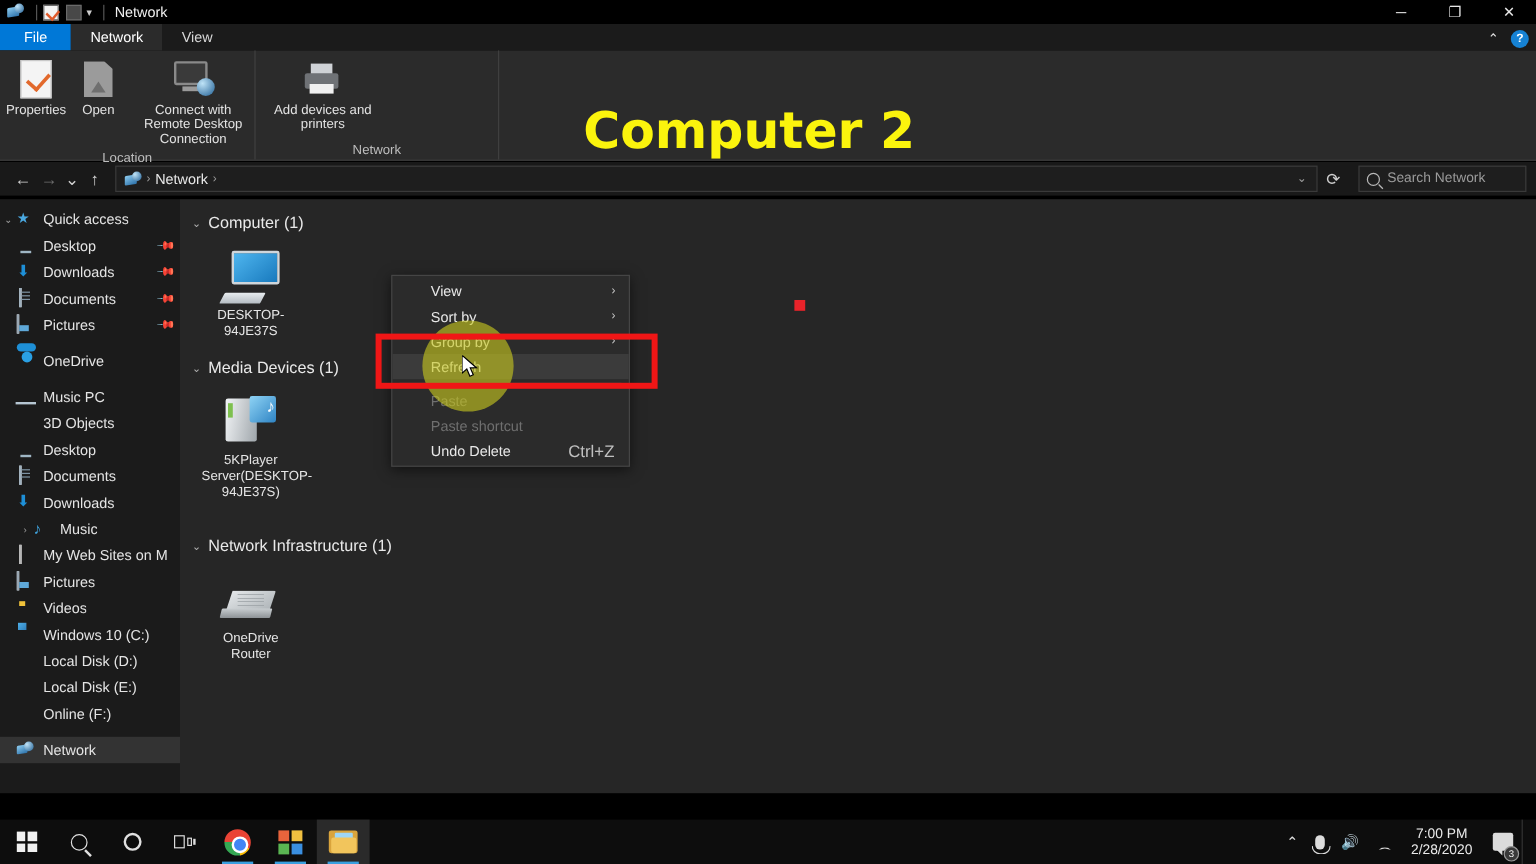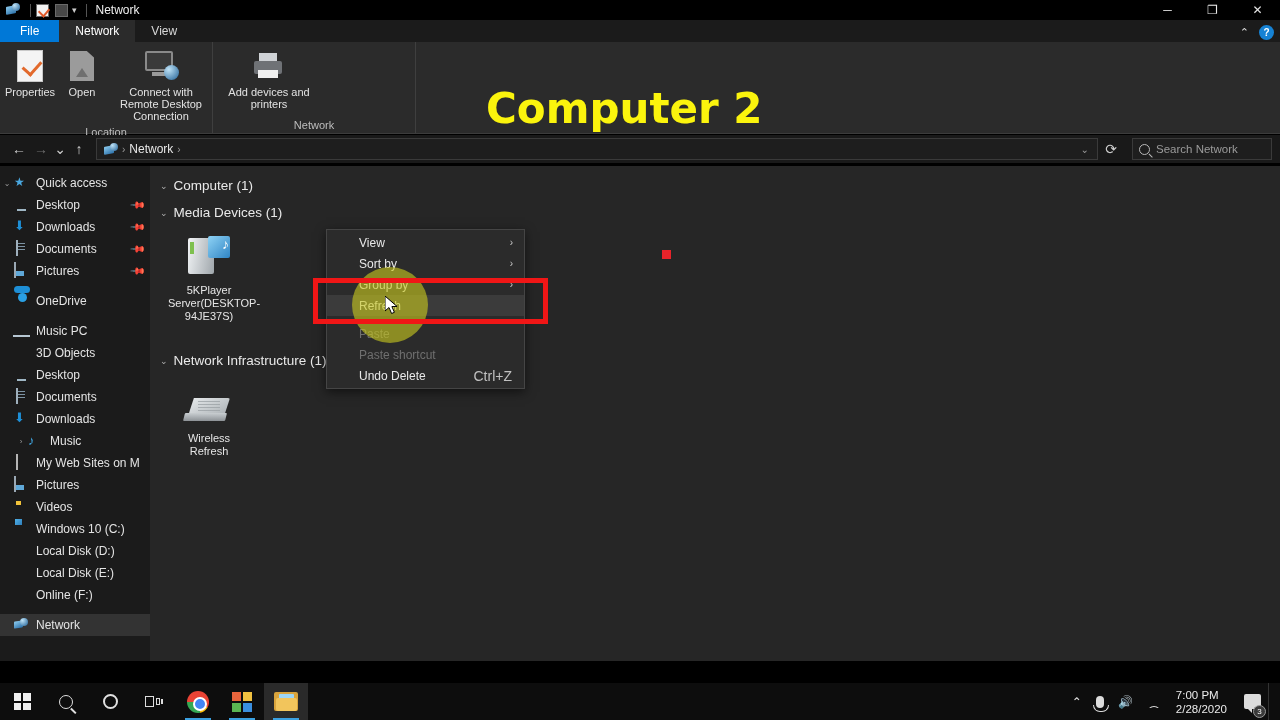--- a/index.html
+++ b/index.html
@@ -305,21 +305,21 @@
   .chrome-ico::after{content:"";position:absolute;left:6px;top:6px;width:10px;height:10px;border-radius:50%;
     background:#4285f4;border:2px solid #fff;}
   .store-ico { width:20px;height:20px;display:grid;grid-template-columns:1fr 1fr;grid-template-rows:1fr 1fr;gap:2px;}
   .explorer-ico { width:24px;height:19px;position:relative; }
   .explorer-ico .back{position:absolute;left:0;top:0;width:24px;height:19px;background:#d9a43c;border-radius:2px;}
   .explorer-ico .front{position:absolute;left:2px;top:6px;width:21px;height:13px;background:#f2c55c;border-radius:2px;}
   .explorer-ico .inner{position:absolute;left:5px;top:2px;width:15px;height:7px;background:#9ed6f5;border-radius:1px;}
 
   .tray { margin-left:auto; display:flex; align-items:center; padding-right:6px; height:37px; }
   .trayitem { padding:0 7px; height:37px; display:flex; align-items:center; color:#e0e0e0; font-size:12px; }
-  .clock { text-align:left; line-height:14px; font-size:11.5px; color:#eaeaea; padding:0 10px 0 6px; }
+  .clock { text-align:center; line-height:14px; font-size:11.5px; color:#eaeaea; padding:0 10px 0 6px; }
   .mic-ico { width:8px;height:12px;background:#dcdcdc;border-radius:4px;position:relative; }
   .mic-ico::after{content:"";position:absolute;left:-3px;bottom:-4px;width:14px;height:6px;
     border:1.5px solid #dcdcdc;border-top:none;border-radius:0 0 8px 8px;}
   .wifi-ico { width:16px;height:12px;position:relative;overflow:hidden; }
   .wifi-ico i { position:absolute; border:1.6px solid #dcdcdc; border-radius:50%; }
   .notif-ico { width:17px;height:15px;background:#dcdcdc;border-radius:2px;position:relative; }
   .notif-ico::after{content:"";position:absolute;left:3px;bottom:-4px;width:0;height:0;
     border-left:5px solid transparent;border-right:0 solid transparent;border-top:5px solid #dcdcdc;}
   .notif-badge {
     position:absolute; right:2px; bottom:2px; width:13px;height:13px;border-radius:50%;
@@ -537,20 +537,31 @@
       </div>
     </div>
   </div>
 
   <div class="content">
 
     <div class="grouphdr">
       <span class="gtw">⌄</span>
       <span>Computer (1)</span>
     </div>
+    <div class="tile-row">
+      <div class="tile">
+        <span class="tico">
+          <span class="pc-ico">
+              <i class="scr"></i>
+              <i class="kb"></i>
+            </span>
+        </span>
+        <span>DESKTOP-94JE37S</span>
+      </div>
+    </div>
 
     <div class="grouphdr">
       <span class="gtw">⌄</span>
       <span>Media Devices (1)</span>
     </div>
     <div class="tile-row">
       <div class="tile">
         <span class="tico">
           <span class="media-ico">
               <i class="body"></i>
@@ -569,21 +580,21 @@
     </div>
     <div class="tile-row">
       <div class="tile">
         <span class="tico">
           <span class="router-ico">
               <i class="top"></i>
               <i class="dots"></i>
               <i class="front"></i>
             </span>
         </span>
-        <span>Wireless Refresh</span>
+        <span>OneDrive Router</span>
       </div>
     </div>
   </div>
 
   <div class="red-dot"></div>
 
   <div class="ctxmenu">
     <div class="ctxitem">
       <span>View</span>
       <span class="sub">›</span>

